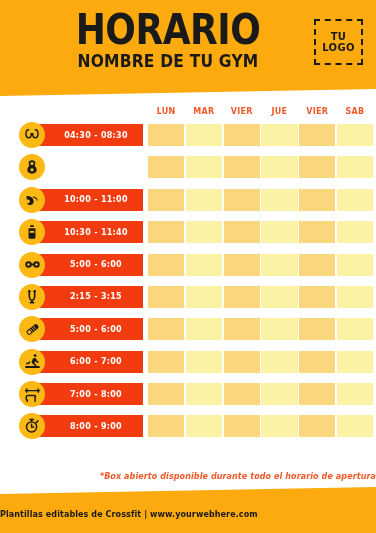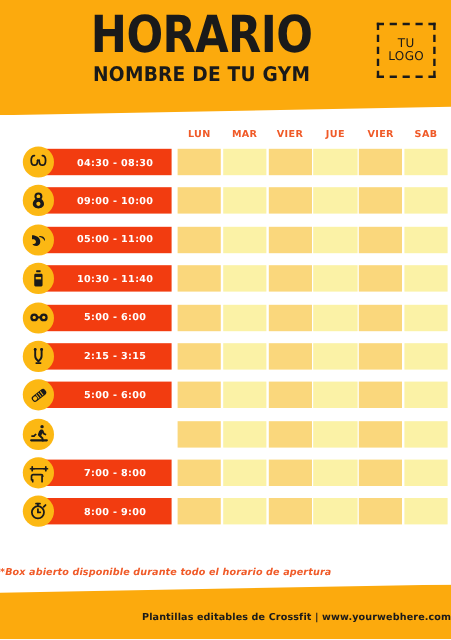--- a/index.html
+++ b/index.html
@@ -66,21 +66,21 @@
     position:absolute;
     right:13px; top:19px;
     width:49px; height:46px;
     border:2px dashed #1A1A1A;
     display:flex; flex-direction:column;
     align-items:center; justify-content:center;
     line-height:1.12;
   }
   .logo-box span {
     font-family:"DejaVu Sans", sans-serif;
-    font-weight:400;
+    font-weight:700;
     font-size:10px;
     color:#1A1A1A;
     letter-spacing:0.3px;
   }
 
   
   .days-row {
     position:absolute;
     top:104px; left:148px;
     width:224px; height:14px;
@@ -153,21 +153,21 @@
     height:22px;
     background:#FBF2A6;
   }
   .cell.alt { background:#FAD77C; }
   .cell:last-child { margin-right:0; }
 
   
   .note {
     position:absolute;
     top:472px; left:0; width:376px;
-    text-align:left;
+    text-align:right;
     font-family:"DejaVu Sans", sans-serif;
     font-style:italic;
     font-weight:700;
     font-size:8px;
     color:#F05A28;
     letter-spacing:0.1px;
     z-index:3;
   }
 
   
@@ -176,21 +176,21 @@
     left:0; bottom:0;
     width:376px; height:46px;
     background:#FCAA0D;
     clip-path:polygon(0 7px, 100% 0, 100% 100%, 0 100%);
     z-index:2;
   }
   .footer-text {
     position:absolute;
     left:0; bottom:14px;
     width:376px;
-    text-align:right;
+    text-align:left;
     font-family:"DejaVu Sans", sans-serif;
     font-weight:700;
     font-size:8px;
     color:#1A1A1A;
     letter-spacing:0.1px;
     z-index:3;
   }
 </style>
 </head>
 <body>
@@ -240,41 +240,38 @@
           <div class="cell"></div>
         </div>
       </div>
       <div class="row">
         <div class="icon-badge">
           <svg width="16" height="16" viewBox="0 0 24 24" fill="#1A1A1A">
             <path d="M12 2a5 5 0 0 0-5 5c0 1.3.5 2.4 1.3 3.2C6.3 11.6 5 14 5 16.5 5 19.5 8 22 12 22s7-2.5 7-5.5c0-2.5-1.3-4.9-3.3-6.3A4.9 4.9 0 0 0 17 7a5 5 0 0 0-5-5zm0 2.6a2.4 2.4 0 0 1 2.4 2.4c0 .9-.5 1.7-1.2 2.1h-2.4A2.4 2.4 0 0 1 9.6 7 2.4 2.4 0 0 1 12 4.6z"></path>
             <circle cx="12" cy="16.3" r="2.6" fill="#FCB813"></circle>
           </svg>
         </div>
-        <div class="time-bar">
-          <span>09:00 - 10:00</span>
-        </div>
         <div class="cells">
           <div class="cell alt"></div>
           <div class="cell"></div>
           <div class="cell alt"></div>
           <div class="cell"></div>
           <div class="cell alt"></div>
           <div class="cell"></div>
         </div>
       </div>
       <div class="row">
         <div class="icon-badge">
           <svg width="16" height="16" viewBox="0 0 24 24" fill="#1A1A1A">
             <path d="M4 6c3 0 5 .6 7 2 2.2 1.5 3.4 3.6 3.4 6.1 0 3-2.3 5.4-5.3 5.4-2.1 0-3.8-1.1-4.7-2.8.9.3 1.8.3 2.6 0 1.6-.6 2.3-2.2 1.7-3.6-.5-1.2-1.8-2-3.3-2H4V6z"></path>
             <path d="M13 7.2c2.6-.5 5 .4 6.4 2.3 1 1.4 1.2 3 .6 4.2-.5-1.7-1.7-3.2-3.4-4.2-1-.6-2.2-1-3.6-1.2z"></path>
           </svg>
         </div>
         <div class="time-bar">
-          <span>05:00 - 11:00</span>
+          <span>10:00 - 11:00</span>
         </div>
         <div class="cells">
           <div class="cell alt"></div>
           <div class="cell"></div>
           <div class="cell alt"></div>
           <div class="cell"></div>
           <div class="cell alt"></div>
           <div class="cell"></div>
         </div>
       </div>
@@ -366,20 +363,23 @@
       </div>
       <div class="row">
         <div class="icon-badge">
           <svg width="17" height="17" viewBox="0 0 24 24" fill="#1A1A1A">
             <circle cx="15.6" cy="3.6" r="2"></circle>
             <path d="M13.6 7.2c1.6-.6 3.2 0 3.8 1.4l1 2.4 2.4 1.1-.9 2-3.3-1.5-.7-1.6-1.2 3.3 2.4 2.3.6 4.2-2.2.3-.5-3.4-3.5-3.2c-.7-.7-.9-1.7-.5-2.6l1.1-2.9z"></path>
             <path d="M9.4 12.6l-2.8 3.2H3v-2h2.7l2-2.3z"></path>
             <rect x="1.5" y="18.4" width="21" height="2.6" rx="1.3"></rect>
           </svg>
         </div>
+        <div class="time-bar">
+          <span>6:00 - 7:00</span>
+        </div>
         <div class="cells">
           <div class="cell alt"></div>
           <div class="cell"></div>
           <div class="cell alt"></div>
           <div class="cell"></div>
           <div class="cell alt"></div>
           <div class="cell"></div>
         </div>
       </div>
       <div class="row">

